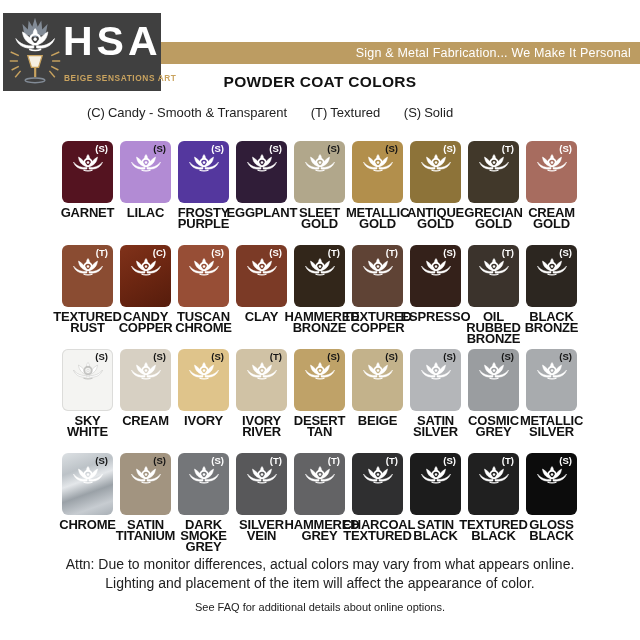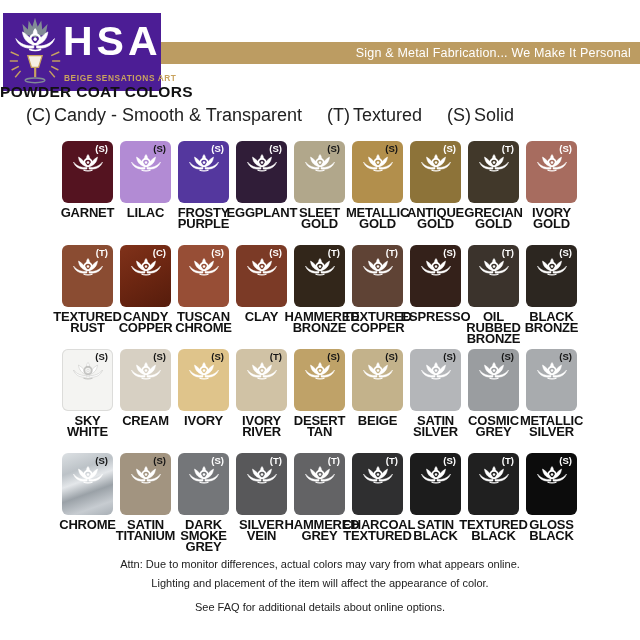--- a/index.html
+++ b/index.html
@@ -11,23 +11,23 @@
   .emblem{position:absolute;left:4px;top:3px;width:56px;height:72px;}
   .hsa{position:absolute;left:60px;top:8px;font-size:41px;font-weight:800;color:#ffffff;
        letter-spacing:4px;line-height:1;}
   .hsa-sub{position:absolute;left:61px;top:60px;font-size:8.3px;font-weight:700;color:#c9a35f;
        letter-spacing:0.6px;white-space:nowrap;}
   .banner{position:absolute;left:161px;top:42px;right:0;height:22px;background:#bc9c62;
        display:flex;align-items:center;justify-content:flex-end;}
   .banner span{color:#ffffff;font-size:12.5px;padding-right:9px;letter-spacing:0.2px;}
 
   
-  .title{position:absolute;left:0;top:83px;width:640px;text-align:left;
+  .title{position:absolute;left:0;top:73px;width:640px;text-align:center;
        font-size:15.5px;font-weight:800;color:#111;letter-spacing:0.3px;}
-  .legend{position:absolute;left:0;top:105px;width:540px;text-align:center;font-size:18px;color:#222;}
+  .legend{position:absolute;left:0;top:105px;width:540px;text-align:center;font-size:13px;color:#222;}
   .legend .item{margin:0 10px;}
   .legend .code{margin-right:3px;}
 
   
   .grid{position:absolute;left:62px;top:141px;display:grid;
         grid-template-columns:repeat(9,51px);grid-auto-rows:104px;column-gap:7px;}
   .cell{display:flex;flex-direction:column;align-items:center;}
   .swatch{position:relative;width:51px;height:62px;border-radius:6px;flex:0 0 auto;}
   .code-tag{position:absolute;top:2px;right:5px;font-size:9.5px;font-weight:700;}
   .lotus{position:absolute;left:50%;top:13px;transform:translateX(-50%);width:30px;height:21px;}
@@ -42,21 +42,21 @@
       background-size:3px 3px,4px 4px,5px 5px;}
   .f-hammer{background-image:
       radial-gradient(circle at 30% 30%, rgba(255,255,255,.16) 0 1.8px, transparent 2.4px),
       radial-gradient(circle at 70% 62%, rgba(0,0,0,.34) 0 1.8px, transparent 2.4px),
       radial-gradient(circle at 55% 10%, rgba(255,255,255,.10) 0 1.4px, transparent 2px);
       background-size:7px 7px,9px 9px,6px 6px;}
   .f-shine{background:linear-gradient(160deg,#dde1e4 0%,#bcc2c7 28%,#e4e7ea 44%,#9aa1a7 62%,#c7ccd1 82%,#a8afb5 100%) !important;}
   .f-candy{background:linear-gradient(150deg,#80321a 0%,#6e2712 45%,#561c0c 100%) !important;}
 
   
-  .notice{position:absolute;left:0;top:555px;width:640px;text-align:center;font-size:11px;
+  .notice{position:absolute;left:0;top:555px;width:640px;text-align:center;font-size:14px;
         color:#222;line-height:19px;white-space:pre-line;}
   .faq{position:absolute;left:0;top:601px;width:640px;text-align:center;font-size:11px;color:#222;}
 </style>
 </head>
 <body>
 
 <svg width="0" height="0" style="position:absolute" aria-hidden="true">
   <defs>
     <g id="lotus">
       <path d="M28 29 C14 31 4 25 1 15 C7 23 18 27.5 28 25.5 Z"></path>
@@ -64,21 +64,21 @@
       <path d="M27 24 C18 22 12 15 11 5 C18 9 25.5 17 28.5 23 Z"></path>
       <path d="M33 24 C42 22 48 15 49 5 C42 9 34.5 17 31.5 23 Z"></path>
       <path d="M30 0 C32.5 3 33.5 6 32.5 8.5 L27.5 8.5 C26.5 6 27.5 3 30 0 Z"></path>
       <circle cx="30" cy="16" r="7.5" fill="none" stroke-width="3.6"></circle>
       <circle cx="30" cy="16" r="2.1"></circle>
       <path d="M21 31 C25.5 33.5 34.5 33.5 39 31" fill="none" stroke-width="2.4"></path>
     </g>
   </defs>
 </svg>
 
-<div class="logo-box" style="background: #4c1d95;">
+<div class="logo-box" style="background: #404040;">
   <svg class="emblem" viewBox="0 0 60 80">
     <g stroke="#c9a35f" stroke-width="1.6">
       <line x1="12" y1="44" x2="3" y2="40"></line>
         <line x1="11" y1="50" x2="2" y2="50"></line>
       <line x1="12" y1="56" x2="4" y2="60"></line>
         <line x1="14" y1="61" x2="8" y2="68"></line>
       <line x1="48" y1="44" x2="57" y2="40"></line>
         <line x1="49" y1="50" x2="58" y2="50"></line>
       <line x1="48" y1="56" x2="56" y2="60"></line>
         <line x1="46" y1="61" x2="52" y2="68"></line>
@@ -192,21 +192,21 @@
 GOLD</div>
   </div>
 
   <div class="cell">
     <div class="swatch f-flat" style="background: rgb(167, 108, 95);">
       <span class="code-tag" style="color: rgb(255, 255, 255);">(S)</span>
       <svg class="lotus" viewBox="0 0 60 40">
         <use href="#lotus" fill="#ffffff" stroke="#ffffff"></use>
       </svg>
     </div>
-    <div class="sw-label">IVORY GOLD</div>
+    <div class="sw-label">CREAM GOLD</div>
   </div>
 
   <div class="cell">
     <div class="swatch f-speckle" style="background: rgb(138, 76, 50);">
       <span class="code-tag" style="color: rgb(255, 255, 255);">(T)</span>
       <svg class="lotus" viewBox="0 0 60 40">
         <use href="#lotus" fill="#ffffff" stroke="#ffffff"></use>
       </svg>
     </div>
     <div class="sw-label">TEXTURED

